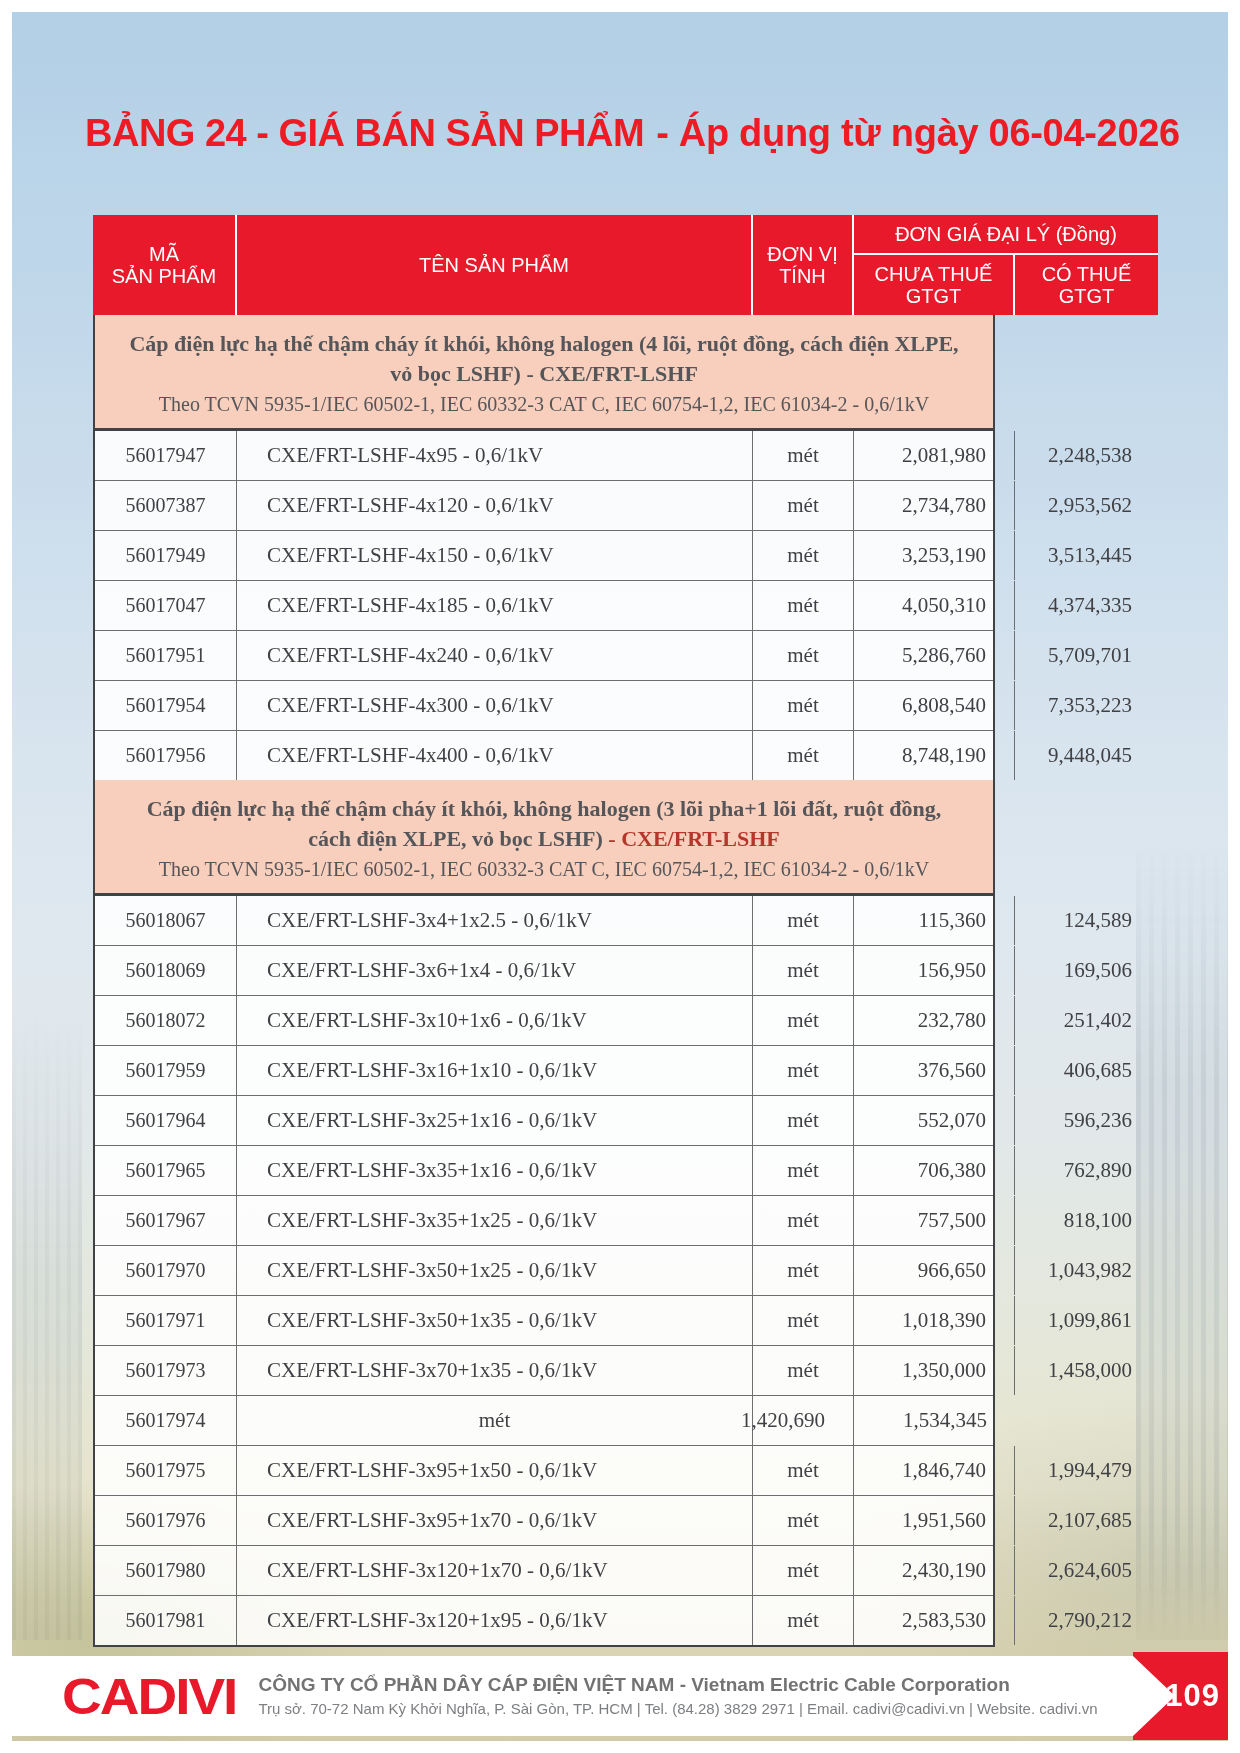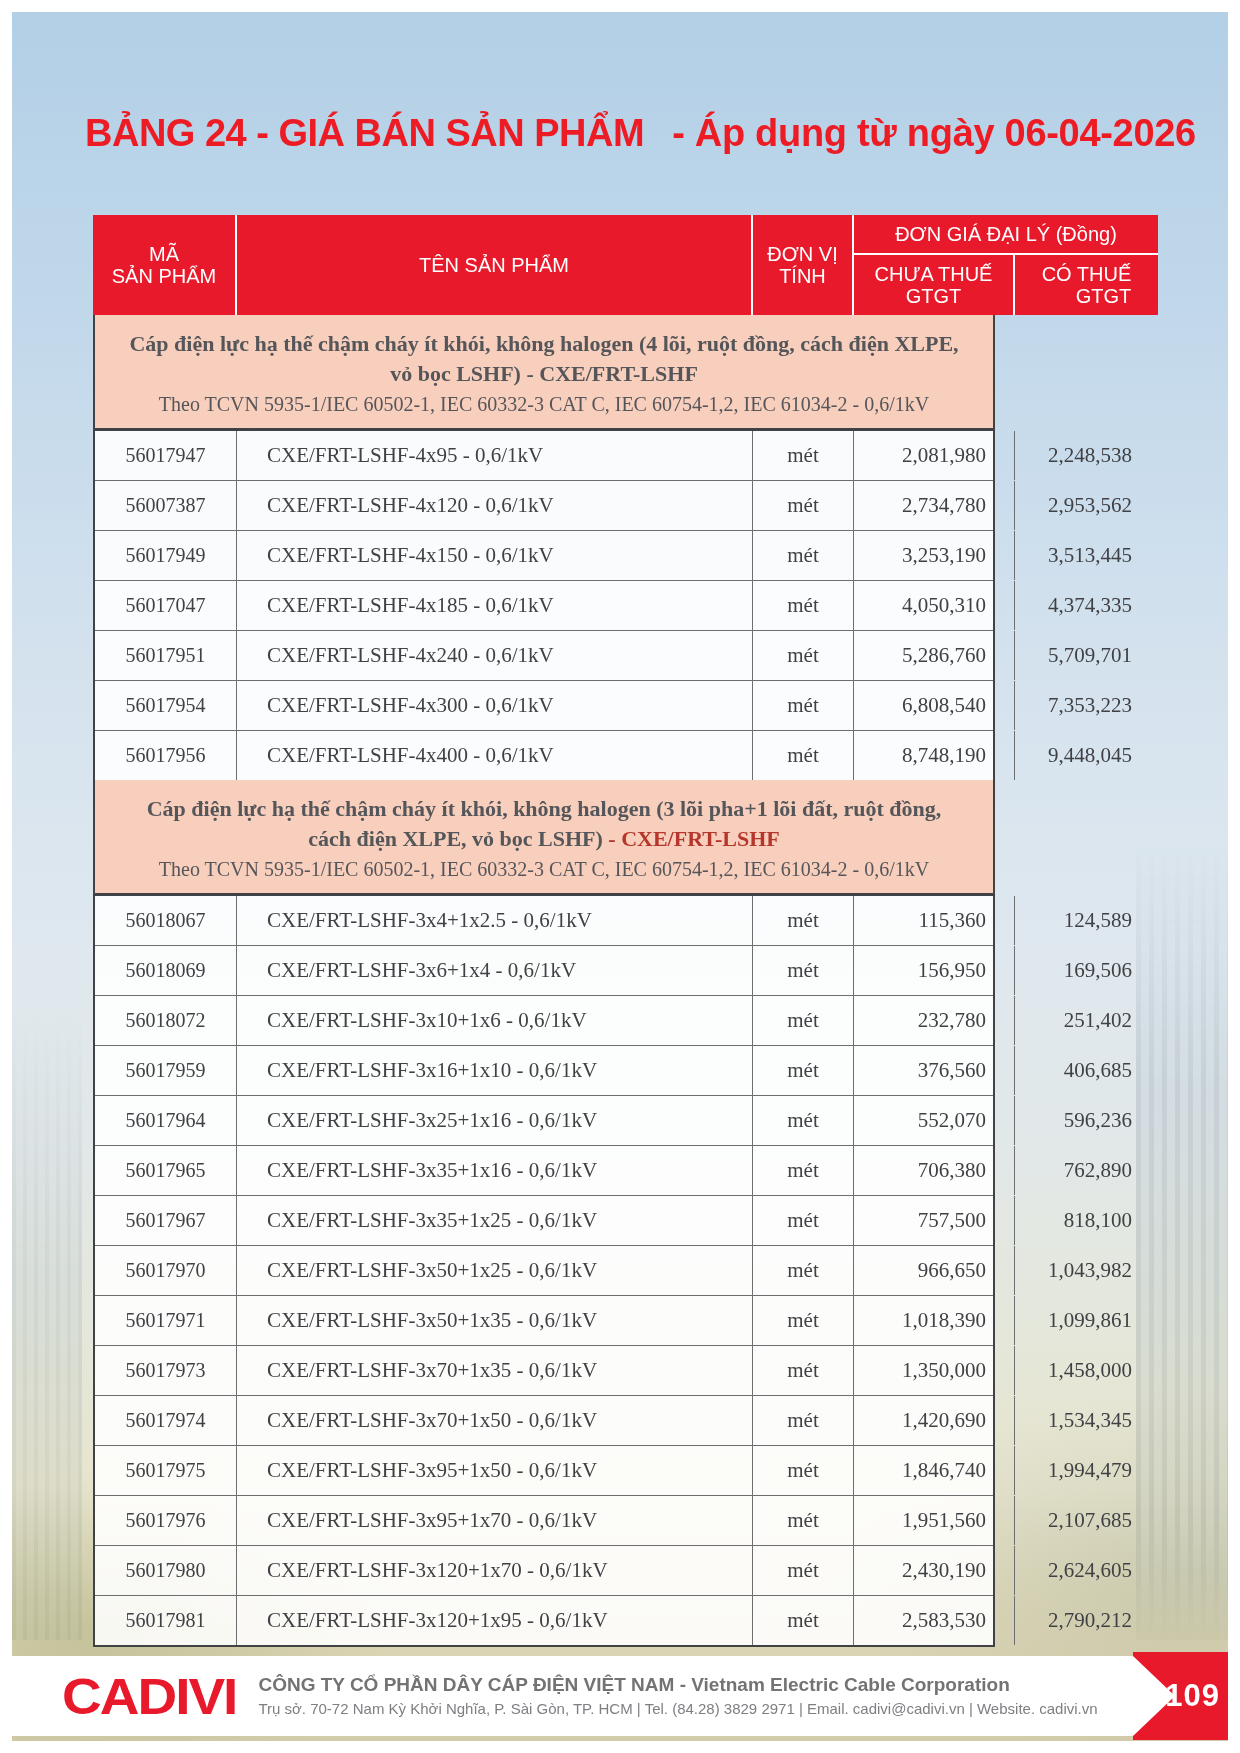--- a/index.html
+++ b/index.html
@@ -41,21 +41,21 @@
     mask-image:linear-gradient(180deg, transparent 0, #000 35%, #000 100%);
     -webkit-mask-image:linear-gradient(180deg, transparent 0, #000 35%, #000 100%);
   }
   .frame {
     position:absolute; inset:0; border:12px solid #ffffff; z-index:10; pointer-events:none;
   }
 
   
   .title {
     position:absolute; left:85px; top:112px; margin:0; z-index:2;
-    display:flex; align-items:baseline; gap:28px; white-space:nowrap;
+    display:flex; align-items:baseline; gap:12px; white-space:nowrap;
   }
   .title-main { font-size:38px; font-weight:bold; color:#ed1c24; letter-spacing:-.5px; }
   .title-suffix { font-size:38px; font-weight:bold; color:#ed1c24; letter-spacing:-.3px; }
 
   
   .price-table { position:absolute; left:85px; top:215px; width:902px; z-index:2;padding-left:8px; }
 
   .thead {
     display:grid; width:1065px; box-sizing:border-box;
     grid-template-columns:142px 516px 101px 161px 145px;
@@ -64,21 +64,21 @@
   }
   .hcell {
     display:flex; align-items:center; justify-content:center;
     font-size:20px; line-height:1.12; white-space:pre-line; box-sizing:border-box;
   }
   .h-code { grid-column:1; grid-row:1/3; }
   .h-name { grid-column:2; grid-row:1/3; border-left:2px solid #fff; }
   .h-unit { grid-column:3; grid-row:1/3; border-left:2px solid #fff; }
   .h-group{ grid-column:4/6; grid-row:1; border-left:2px solid #fff; }
   .h-sub1 { grid-column:4; grid-row:2; border-left:2px solid #fff; border-top:2px solid #fff; }
-  .h-sub2 { grid-column:5; grid-row:2; border-left:2px solid #fff; border-top:2px solid #fff;text-align:right; }
+  .h-sub2 { grid-column:5; grid-row:2; border-left:2px solid #fff; border-top:2px solid #fff; }
 
   .tbody {
     box-sizing:border-box;
     border-left:2px solid #414245; border-right:2px solid #414245; border-bottom:2px solid #414245;font-family:Liberation Serif, serif;
   }
   .section-head {
     background:#f8cebc; text-align:center; color:#55565a;
     padding:14px 28px 11px; border-bottom:3px solid #414245;
   }
   .section-title { font-size:22px; font-weight:bold; line-height:1.36; }
@@ -286,21 +286,20 @@
             </div>
             <div class="trow">
               <div class="tcell cell-code">56017973</div>
               <div class="tcell cell-name">CXE/FRT-LSHF-3x70+1x35 - 0,6/1kV</div>
               <div class="tcell cell-unit">mét</div>
               <div class="tcell cell-price-ex">1,350,000</div>
               <div class="tcell cell-price-inc">1,458,000</div>
             </div>
             <div class="trow">
               <div class="tcell cell-code">56017974</div>
-              <div class="tcell cell-name">CXE/FRT-LSHF-3x70+1x50 - 0,6/1kV</div>
               <div class="tcell cell-unit">mét</div>
               <div class="tcell cell-price-ex">1,420,690</div>
               <div class="tcell cell-price-inc">1,534,345</div>
             </div>
             <div class="trow">
               <div class="tcell cell-code">56017975</div>
               <div class="tcell cell-name">CXE/FRT-LSHF-3x95+1x50 - 0,6/1kV</div>
               <div class="tcell cell-unit">mét</div>
               <div class="tcell cell-price-ex">1,846,740</div>
               <div class="tcell cell-price-inc">1,994,479</div>

